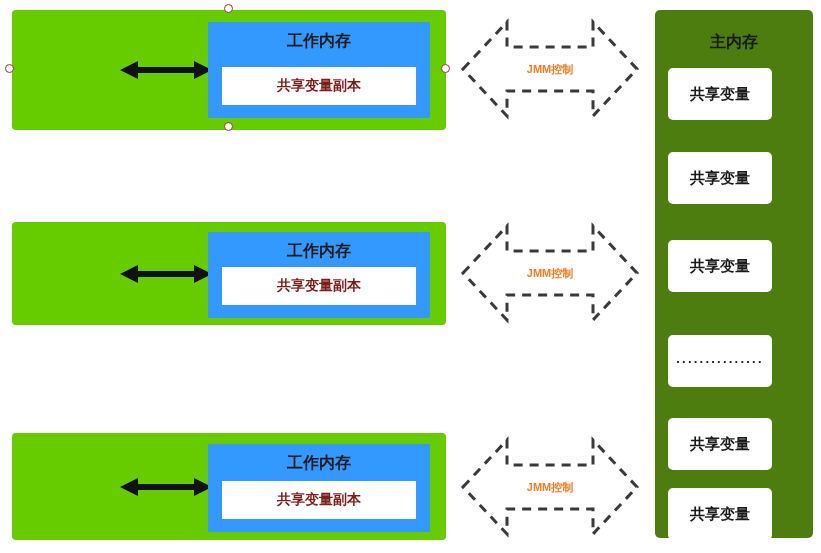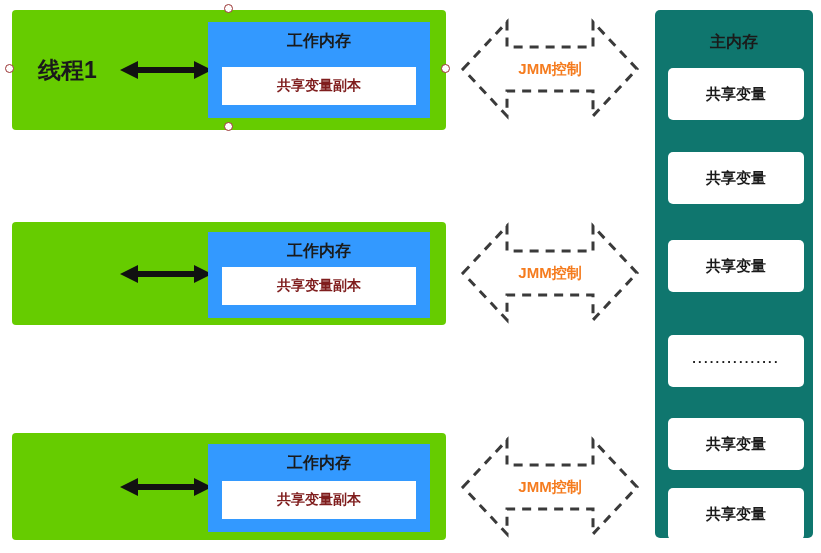--- a/index.html
+++ b/index.html
@@ -94,53 +94,53 @@
     width: 190px;
     height: 110px;
   }
   .jmm-label {
     position: absolute;
     left: 0;
     right: 0;
     top: 50%;
     transform: translateY(-50%);
     text-align: center;
-    font-size: 15px;
+    font-size: 11px;
     font-weight: bold;
     color: #F57C1F;
     white-space: nowrap;
     pointer-events: none;
   }
 
   
   .main-memory {
     position: absolute;
     left: 655px;
     top: 10px;
     width: 158px;
     height: 528px;
-    background: #0f766e;
+    background: #4d7c0f;
     border-radius: 5px;
     box-sizing: border-box;
   }
   .mm-title {
     position: absolute;
     left: 0;
     right: 0;
     top: 22px;
     text-align: center;
     font-size: 16px;
     font-weight: bold;
     color: #1a1a1a;
     white-space: nowrap;
   }
   .mm-slot {
     position: absolute;
     left: 13px;
-    width: 136px;
+    width: 104px;
     height: 52px;
     background: #ffffff;
     border-radius: 5px;
     display: flex;
     align-items: center;
     justify-content: center;
     box-sizing: border-box;
   }
   .mm-slot span {
     font-size: 15px;
@@ -164,21 +164,20 @@
     border: 1.6px solid #993333;
     box-sizing: border-box;
   }
 </style>
 </head>
 <body>
 
 <div class="canvas">
 
   <div class="thread-block" style="left:12px; top:10px; width:434px; height:120px;">
-    <div class="thread-label">线程1</div>
     <div class="thread-arrow">
       <svg viewBox="0 0 92 22" width="92" height="22">
         <path d="M0 11 L18 2 L18 8 L74 8 L74 2 L92 11 L74 20 L74 14 L18 14 L18 20 Z" fill="#111111"></path>
       </svg>
     </div>
     <div class="working-memory" style="left:196px; top:12px; width:222px; height:96px;">
       <div class="wm-title">工作内存</div>
       <div class="wm-inner">
         <span>共享变量副本</span>
       </div>

